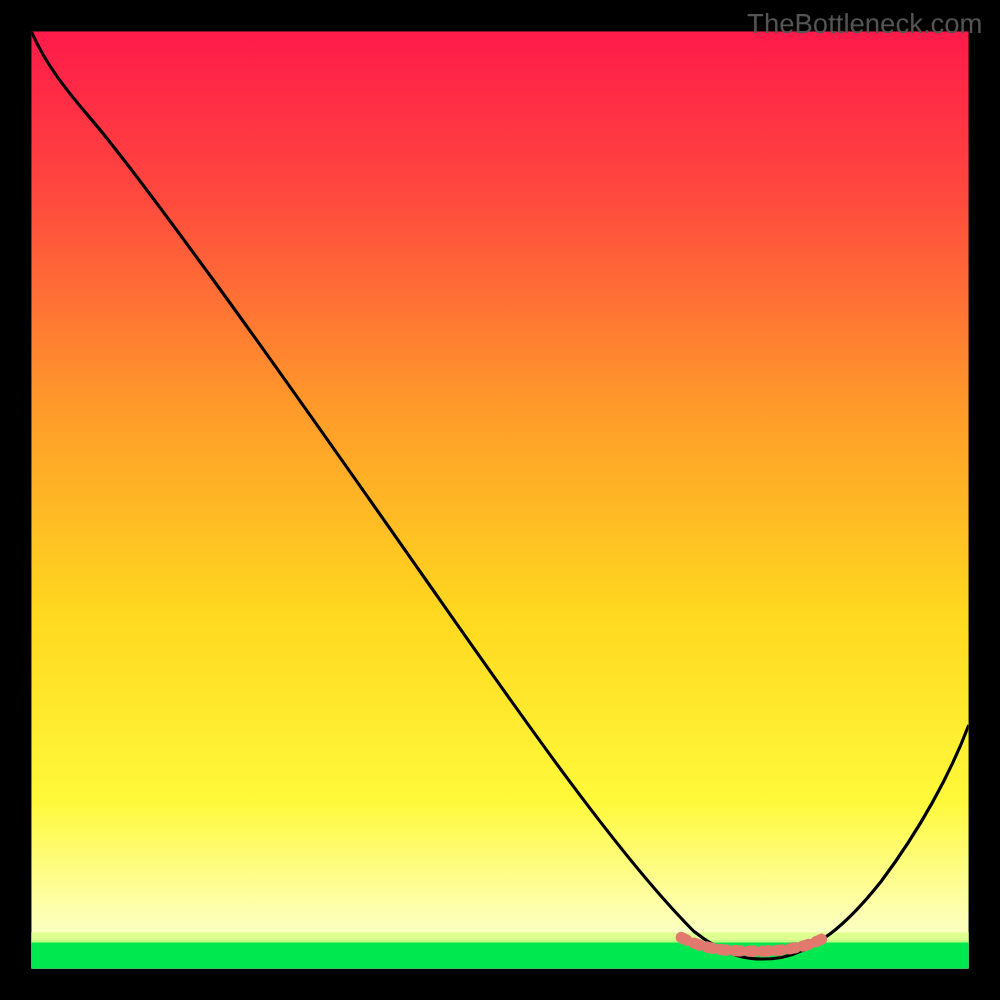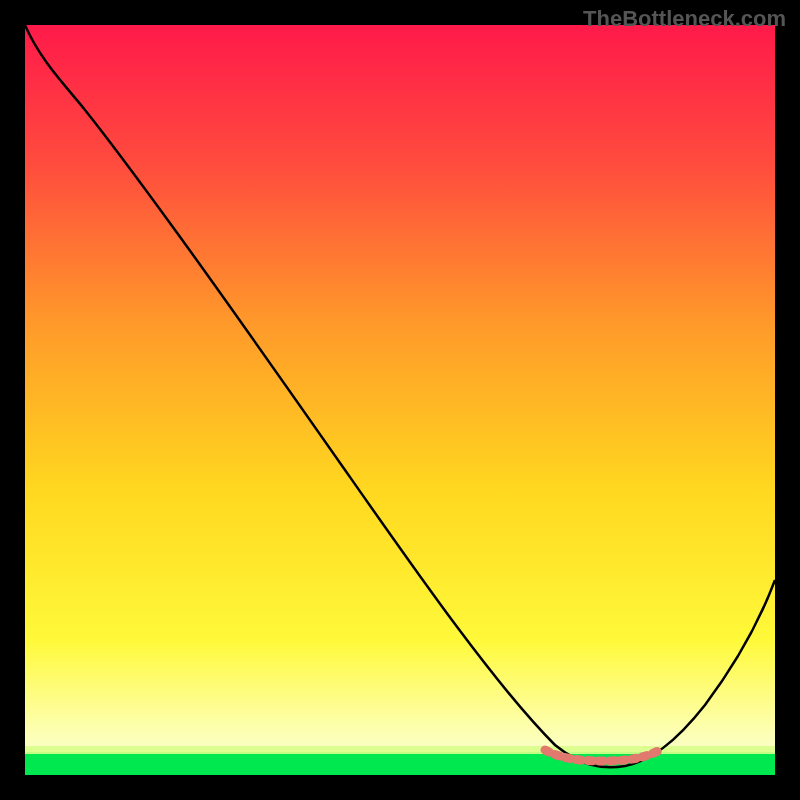--- a/index.html
+++ b/index.html
@@ -10,21 +10,21 @@
     background: #000;
     position: relative;
     font-family: Arial, sans-serif;
   }
   .watermark {
     position: absolute;
     top: 6px;
     right: 14px;
     color: #555;
     font-size: 22px;
-    font-weight: bold;
+    font-weight: normal;
     z-index: 10;
   }
   .plot {
     position: absolute;
     left: 25px;
     top: 25px;
     width: 750px;
     height: 750px;
   }
   .plot svg {

